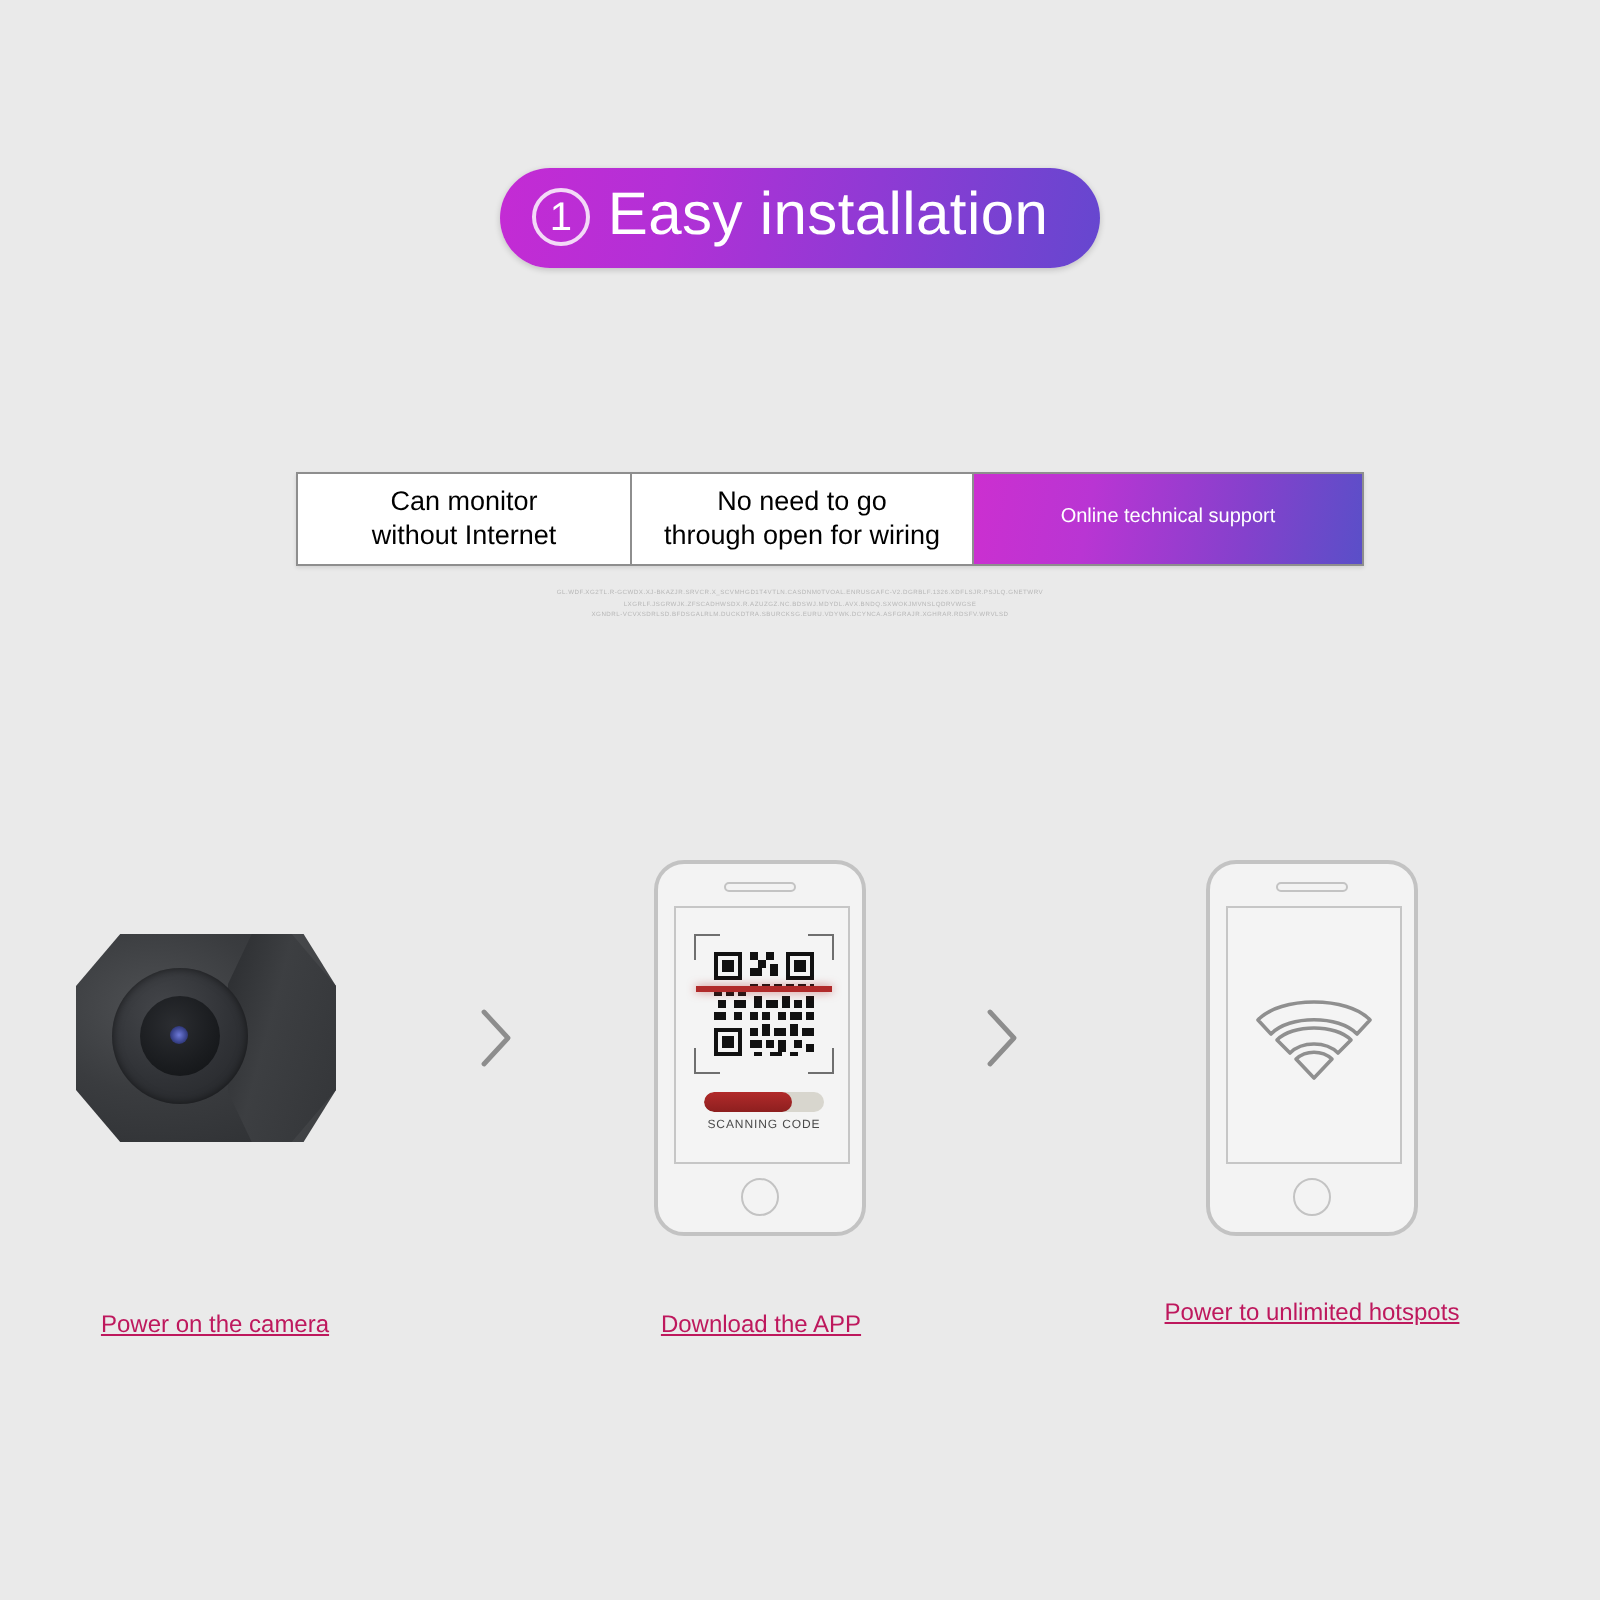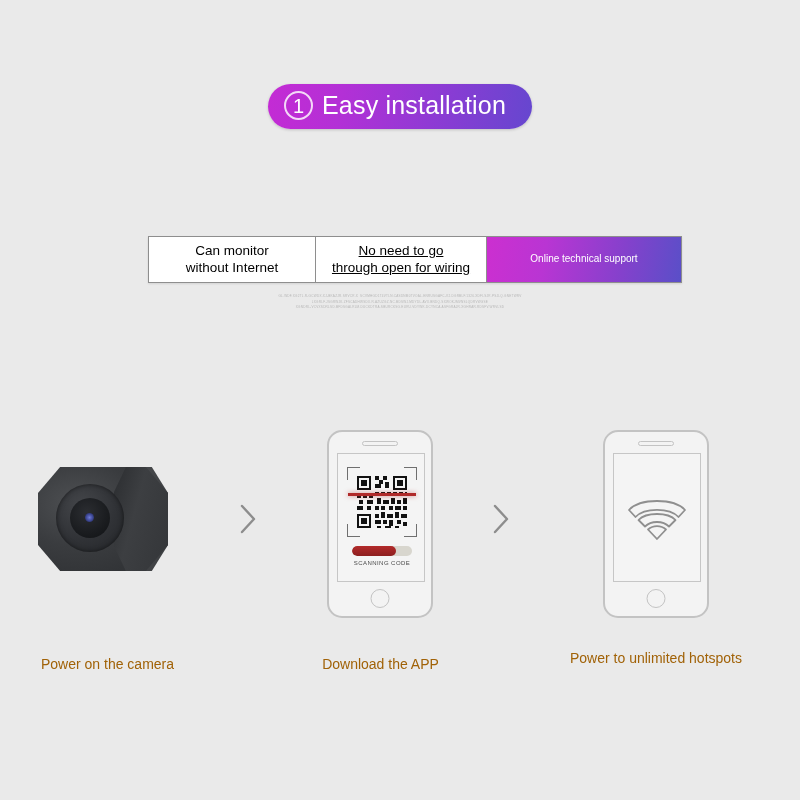--- a/index.html
+++ b/index.html
@@ -24,21 +24,21 @@
     box-shadow: 0 1px 3px rgba(0,0,0,0.18);
   }
   .badge-num {
     width: 29px; height: 29px; border-radius: 50%;
     border: 2px solid #f3d9f7;
     color: #ffffff; font-size: 20px; line-height: 26px;
     text-align: center; font-weight: 400;
     flex: 0 0 auto;
   }
   .badge-text {
-    color: #ffffff; font-size: 25px; letter-spacing: 0.2px;
+    color: #ffffff; font-size: 30px; letter-spacing: 0.2px;
     white-space: nowrap;
   }
 
   
   .headline {
     position: absolute; top: 165px; left: 0; width: 800px;
     text-align: center;
     font-size: 34px; color: #1d1d1d; font-weight: 400;
     letter-spacing: -0.2px;
   }
@@ -53,21 +53,21 @@
     box-shadow: 0 1px 2px rgba(0,0,0,0.10);
   }
   .feature {
     display: flex; align-items: center; justify-content: center;
     text-align: center; font-size: 13.5px; color: #000000;
     line-height: 1.25; padding: 0 6px;
     border-right: 1px solid #8e8e8e;
   }
   .feature:last-child { border-right: none; }
   .feature.f1 { flex: 0 0 167px; }
-  .feature.f2 { flex: 0 0 171px; text-decoration: underline; }
+  .feature.f2 { flex: 0 0 171px; }
   .feature.f3 {
     flex: 1 1 auto;
     background: linear-gradient(100deg, #cc2fd0 0%, #b935d3 30%, #8441cc 70%, #5a4fc8 100%);
     color: #ffffff; font-size: 10px;
   }
 
   
   .microtext {
     position: absolute; top: 294px; left: 0; width: 800px;
     text-align: center;
@@ -194,21 +194,21 @@
   }
 
   
   .wifi { position: absolute; left: 50%; top: 50%; transform: translate(-50%, -50%); width: 62px; height: 50px; }
   .wifi svg { width: 100%; height: 100%; display: block; }
 
   
   .captions { position: absolute; top: 648px; left: 0; width: 800px; height: 60px; }
   .caption {
     position: absolute; text-align: center;
-    font-size: 14px; color: #a16207; line-height: 1.45;
+    font-size: 12px; color: #be185d; line-height: 1.45; text-decoration: underline;
   }
   .caption.c1 { left: 0px;   width: 215px; top: 6px; }
   .caption.c2 { left: 278px; width: 205px; top: 6px; }
   .caption.c3 { left: 516px; width: 280px; top: 0px; }
 </style>
 </head>
 <body>
 
 <div class="page">
 

